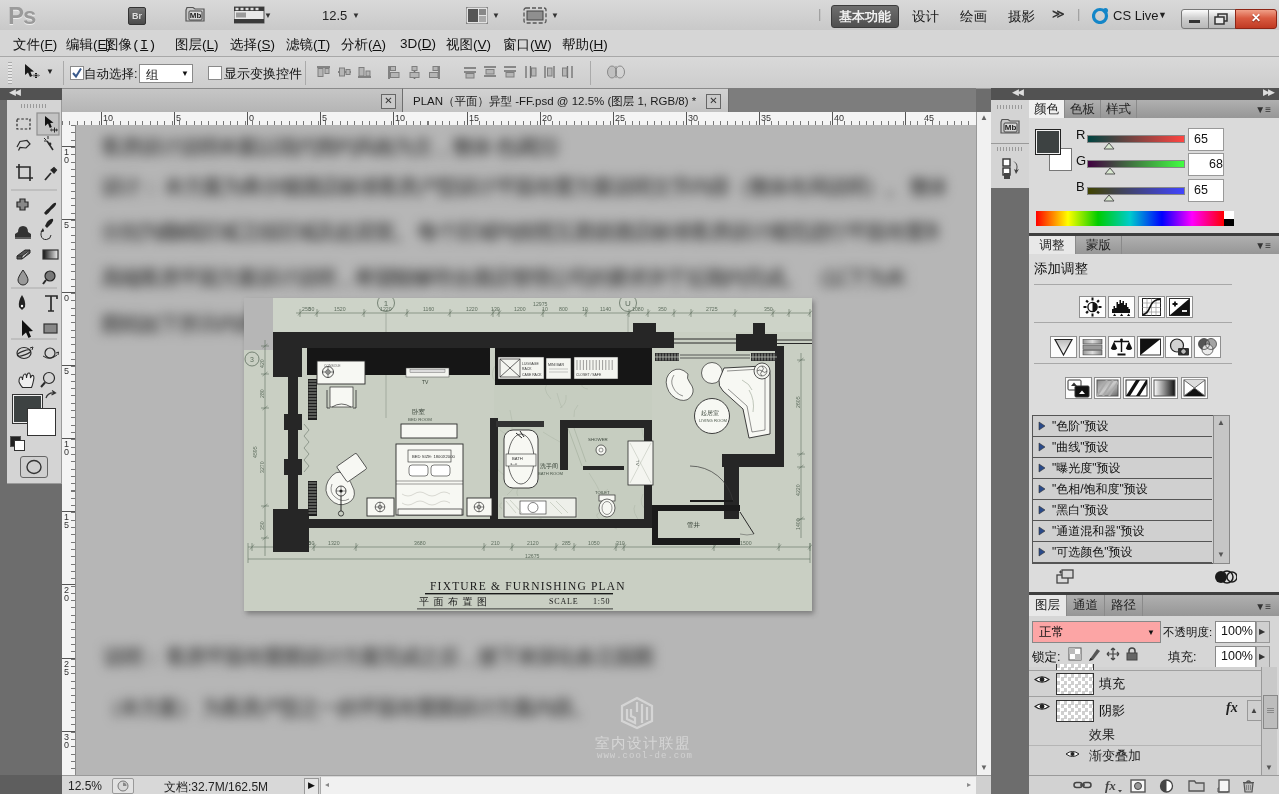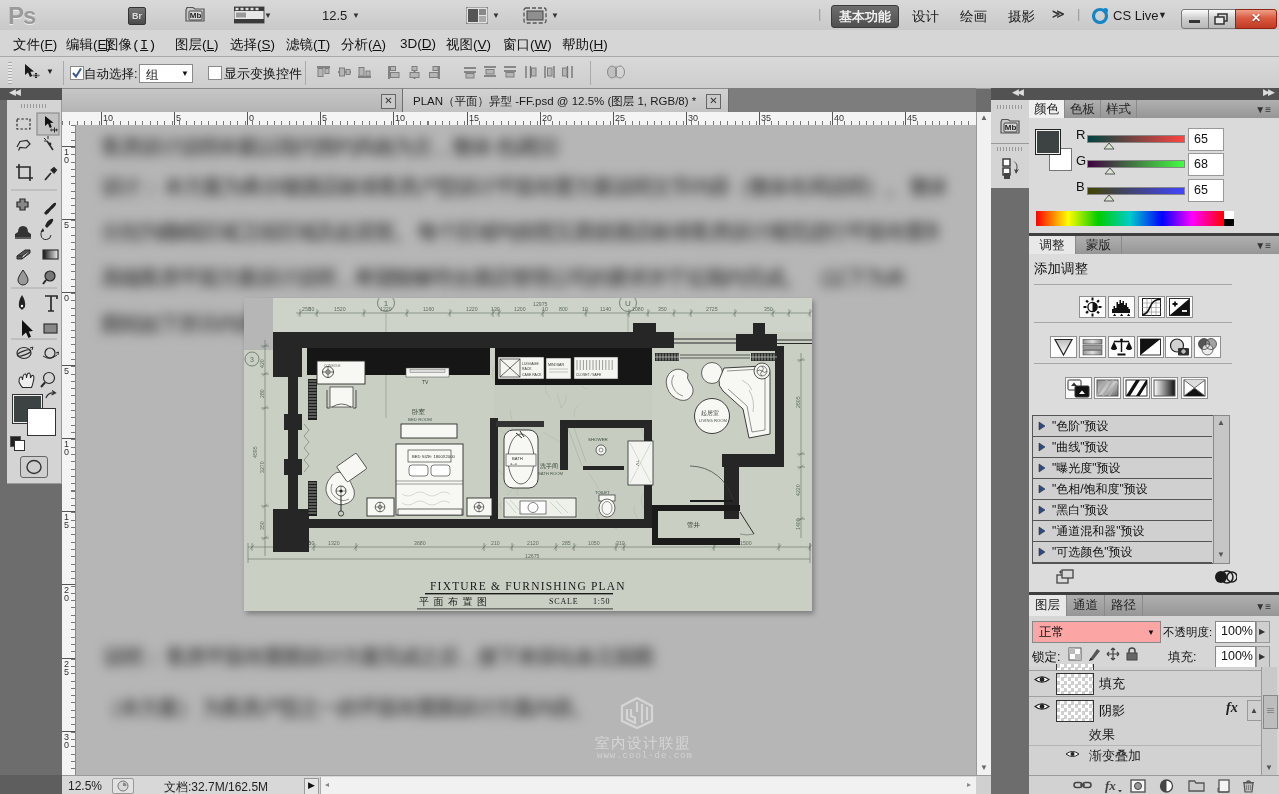--- a/index.html
+++ b/index.html
@@ -335,21 +335,21 @@
     <div class="rnum" style="left:480px;top:1px;">20</div>
     <div class="abs" style="left:551px;top:0;width:1px;height:13px;background:#555;"></div>
     <div class="rnum" style="left:553px;top:1px;">25</div>
     <div class="abs" style="left:624px;top:0;width:1px;height:13px;background:#555;"></div>
     <div class="rnum" style="left:626px;top:1px;">30</div>
     <div class="abs" style="left:697px;top:0;width:1px;height:13px;background:#555;"></div>
     <div class="rnum" style="left:699px;top:1px;">35</div>
     <div class="abs" style="left:770px;top:0;width:1px;height:13px;background:#555;"></div>
     <div class="rnum" style="left:772px;top:1px;">40</div>
     <div class="abs" style="left:843px;top:0;width:1px;height:13px;background:#555;"></div>
-    <div class="rnum" style="left:845px;top:1px;">45</div>
+    <div class="rnum" style="left:845px;top:1px;padding-left:17px;">45</div>
   </div>
   <div class="abs" id="rulerleft">
     <div class="abs" style="left:9px;top:0;width:4px;height:650px;background:repeating-linear-gradient(#777 0 1px,#f4f4f4 1px 7.31px);"></div>
     <div class="abs" style="left:0;top:21px;width:13px;height:1px;background:#555;"></div>
     <div class="rnum" style="left:2px;top:23px;line-height:8px;">1<br>0</div>
     <div class="abs" style="left:0;top:94px;width:13px;height:1px;background:#555;"></div>
     <div class="rnum" style="left:2px;top:96px;line-height:8px;">5</div>
     <div class="abs" style="left:0;top:167px;width:13px;height:1px;background:#555;"></div>
     <div class="rnum" style="left:2px;top:169px;line-height:8px;">0</div>
     <div class="abs" style="left:0;top:240px;width:13px;height:1px;background:#555;"></div>
@@ -817,21 +817,21 @@
         </svg>
       <div class="abs" style="left:159px;top:10px;width:34px;height:21px;background:#fff;border:1px solid #999;">
           <div class="tx" style="left:5px;top:3px;font-size:12.5px;color:#111;">65</div>
         </div>
       <div class="tx" style="left:47px;top:35px;font-size:13px;color:#111;">G</div>
       <div class="abs" style="left:58px;top:42px;width:96px;height:6px;background:linear-gradient(90deg,rgb(65,0,65),rgb(65,128,65),rgb(65,255,65));border:1px solid #888;"></div>
       <svg class="abs" style="left:75px;top:49px;" width="12" height="8">
           <path d="M6 1 L11 7 L1 7 Z" fill="#d8e8d0" stroke="#555"></path>
         </svg>
       <div class="abs" style="left:159px;top:35px;width:34px;height:21px;background:#fff;border:1px solid #999;">
-          <div class="tx" style="left:5px;top:3px;font-size:12.5px;color:#111;">68</div>
+          <div class="tx" style="left:20px;top:3px;font-size:12.5px;color:#111;">68</div>
         </div>
       <div class="tx" style="left:47px;top:61px;font-size:13px;color:#111;">B</div>
       <div class="abs" style="left:58px;top:69px;width:96px;height:6px;background:linear-gradient(90deg,rgb(65,68,0),rgb(65,68,128),rgb(65,68,255));border:1px solid #888;"></div>
       <svg class="abs" style="left:74px;top:76px;" width="12" height="8">
           <path d="M6 1 L11 7 L1 7 Z" fill="#d8e8d0" stroke="#555"></path>
         </svg>
       <div class="abs" style="left:159px;top:61px;width:34px;height:21px;background:#fff;border:1px solid #999;">
           <div class="tx" style="left:5px;top:3px;font-size:12.5px;color:#111;">65</div>
         </div>
       <div class="abs" style="left:7px;top:93px;width:188px;height:15px;background:linear-gradient(90deg,#f00,#ff0 17%,#0c0 33%,#0cc 50%,#00f 67%,#f0f 83%,#f00);"></div>

